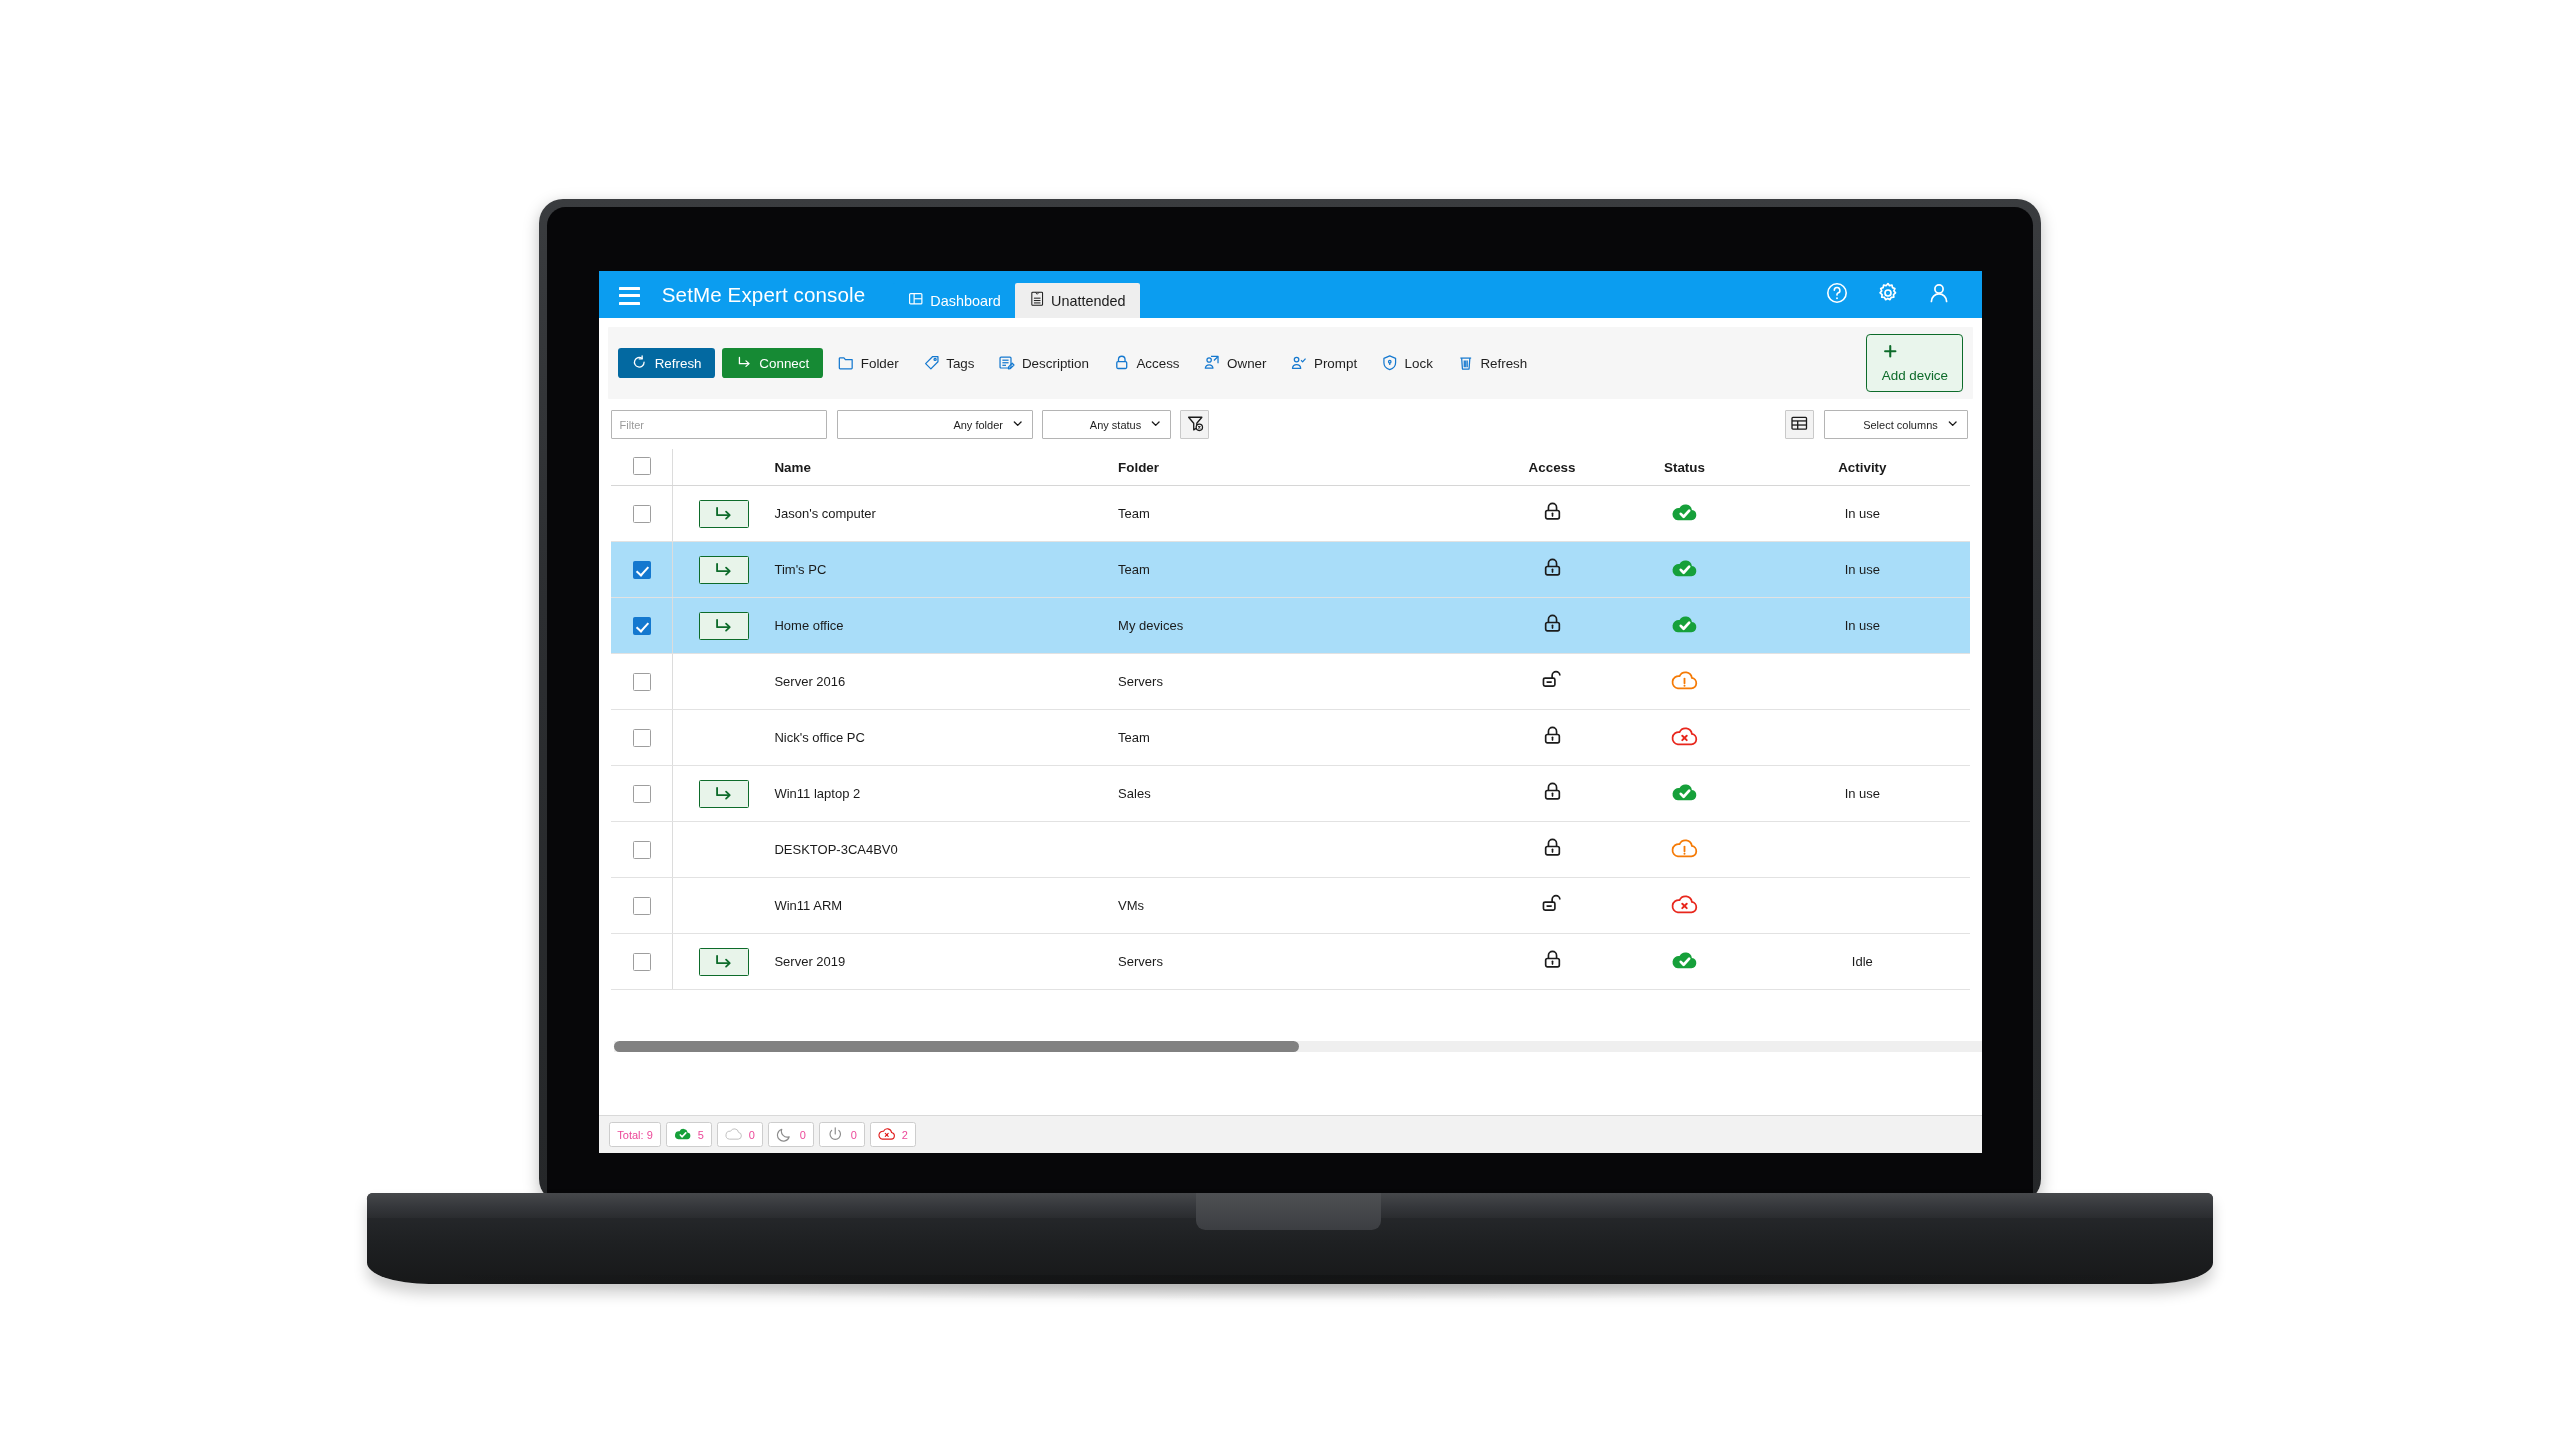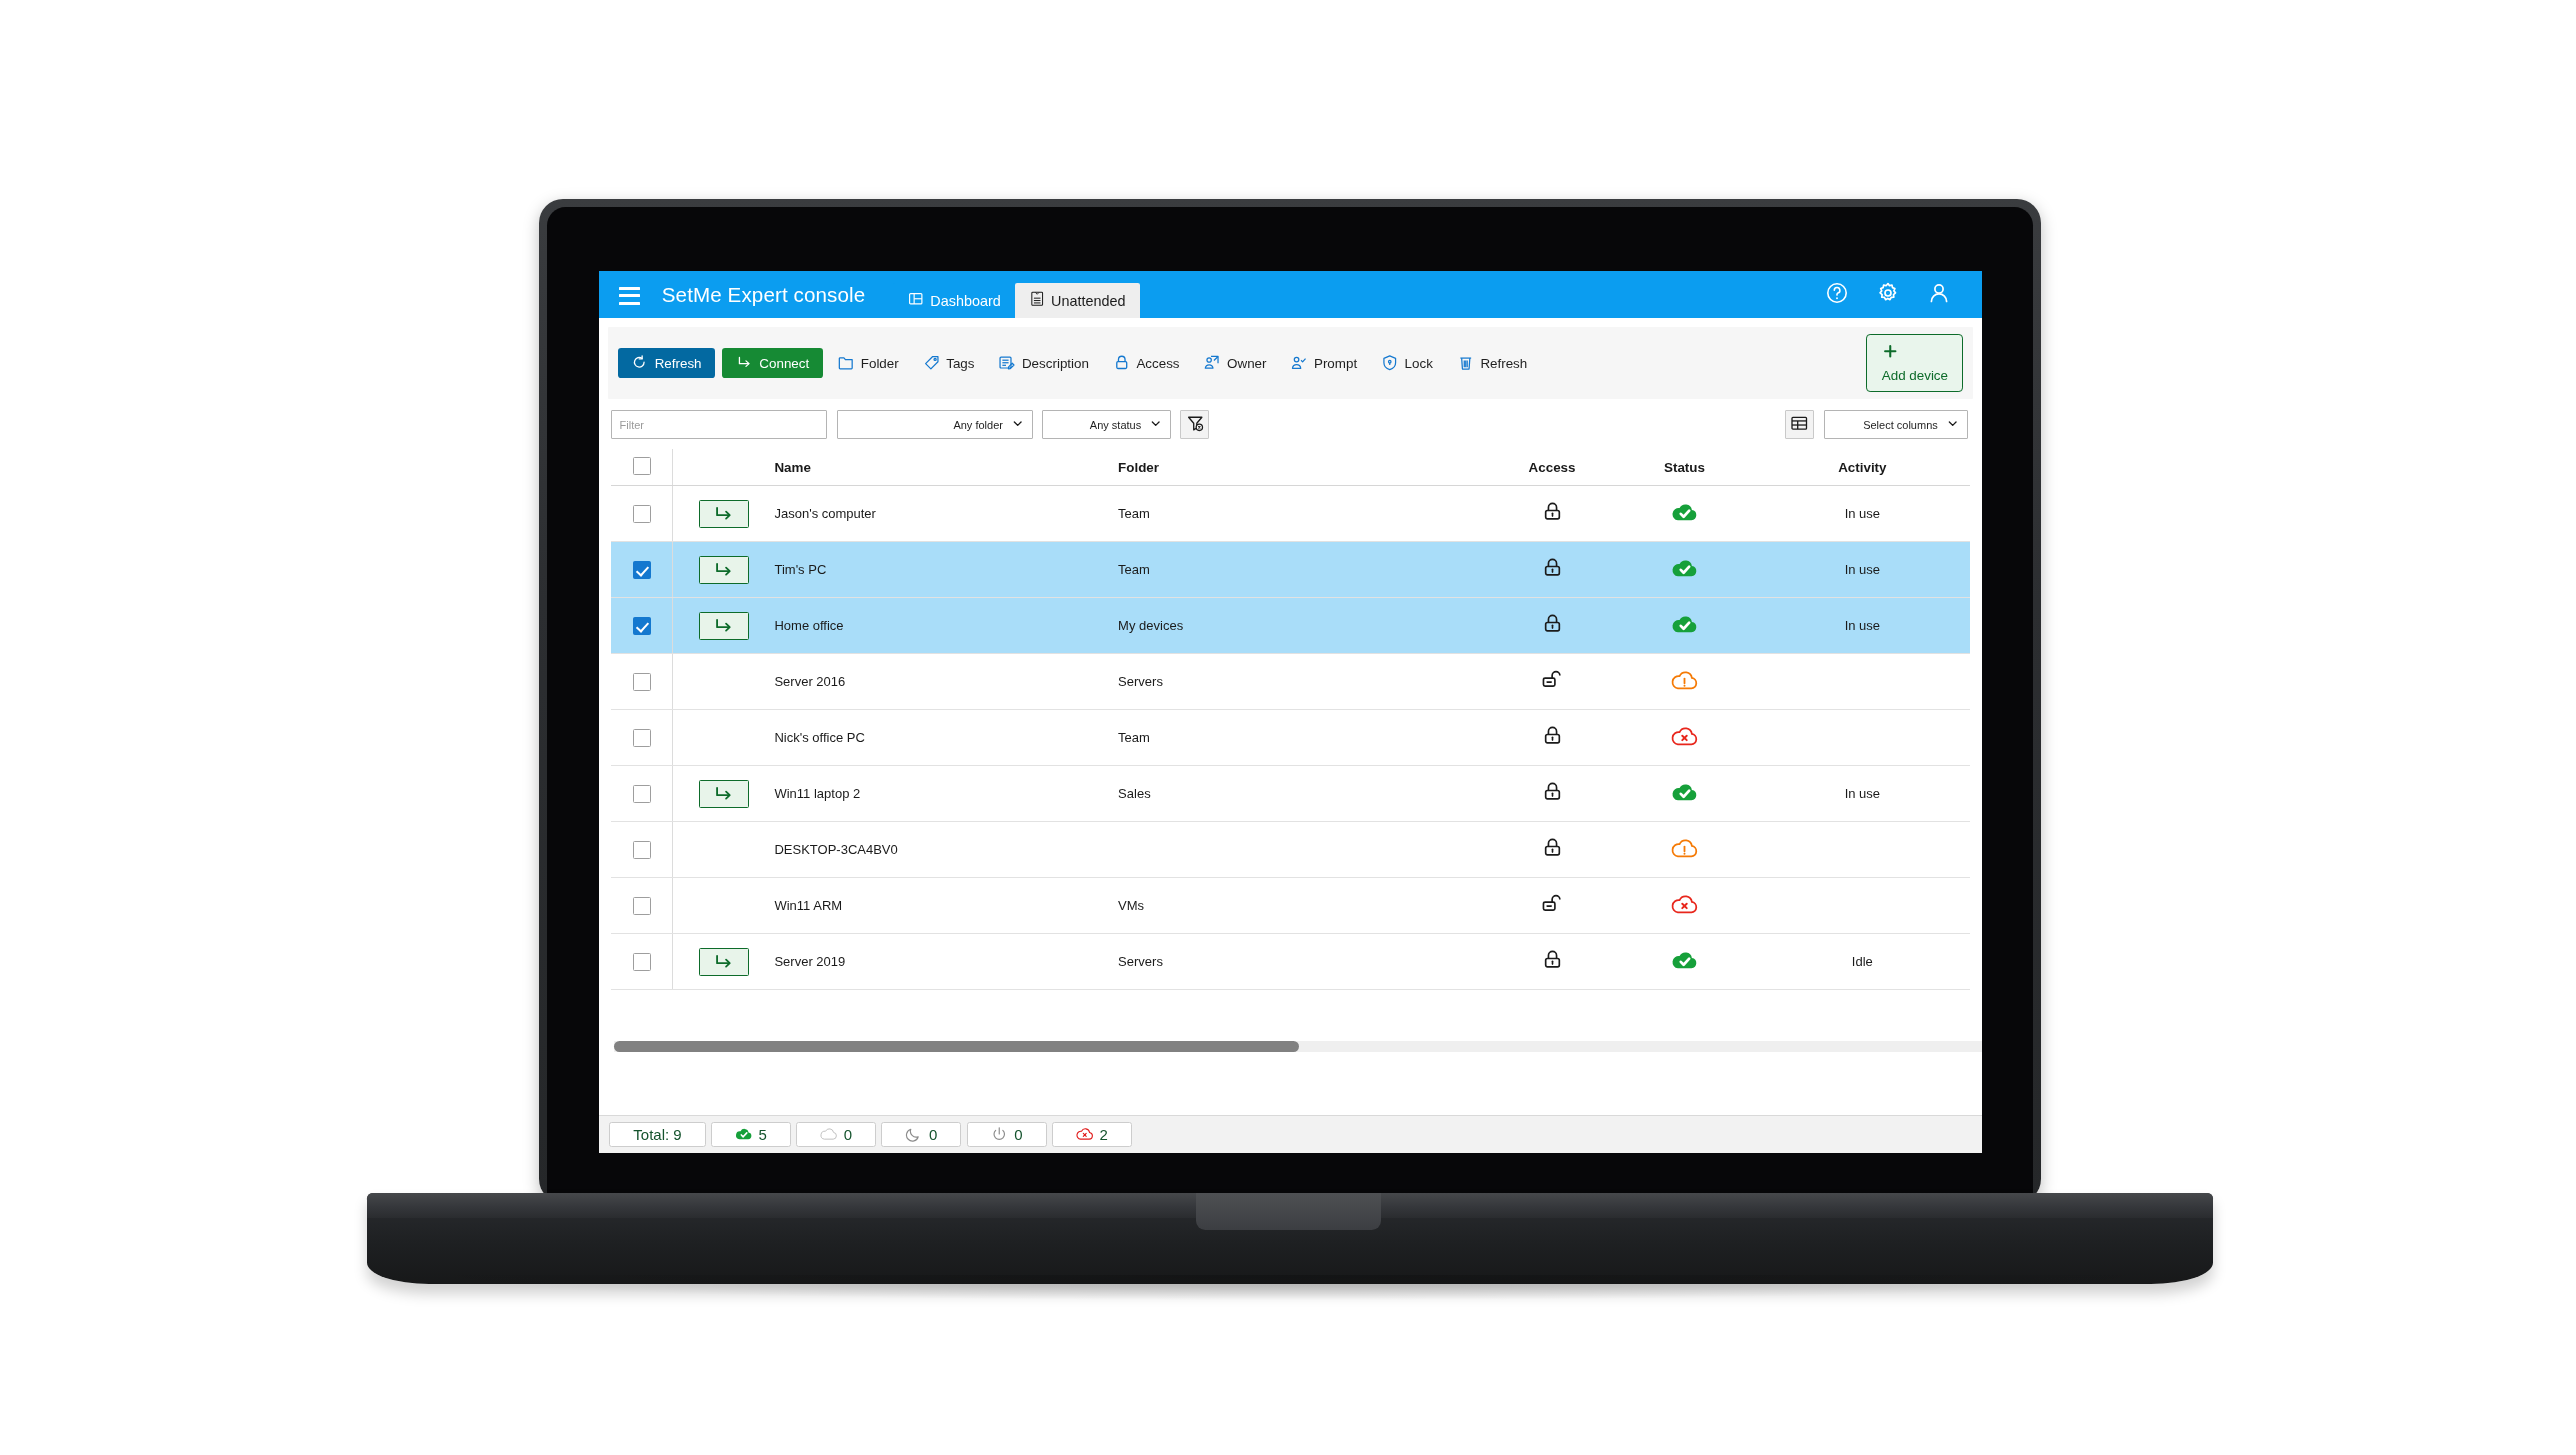--- a/index.html
+++ b/index.html
@@ -186,21 +186,21 @@
   
   .statusbar {
     position:absolute; left:0; bottom:0; width:100%;
     background:#f2f2f2; border-top:1px solid #d9d9d9;
     display:flex; align-items:center; gap: 5.2px; padding: 6.2px 10.3px;
     height: 38px;
   }
   .pill {
     background:#fff; border:1px solid #cdcdcd; border-radius:2.6px;
     height: 25px; display:flex; align-items:center; gap:6.2px;
-    padding: 0 23px; font-size: 15px; color:#14532d; white-space:nowrap;
+    padding: 0 7px; font-size: 11px; color:#ec4899; white-space:nowrap;
     cursor:pointer;
   }
   .pill .ico { width: 17.5px; height: 17.5px; }
 
   .scroll-track-row { position:relative; height: 62px; }
 </style>
 </head>
 <body>
 
 <div id="scene">

